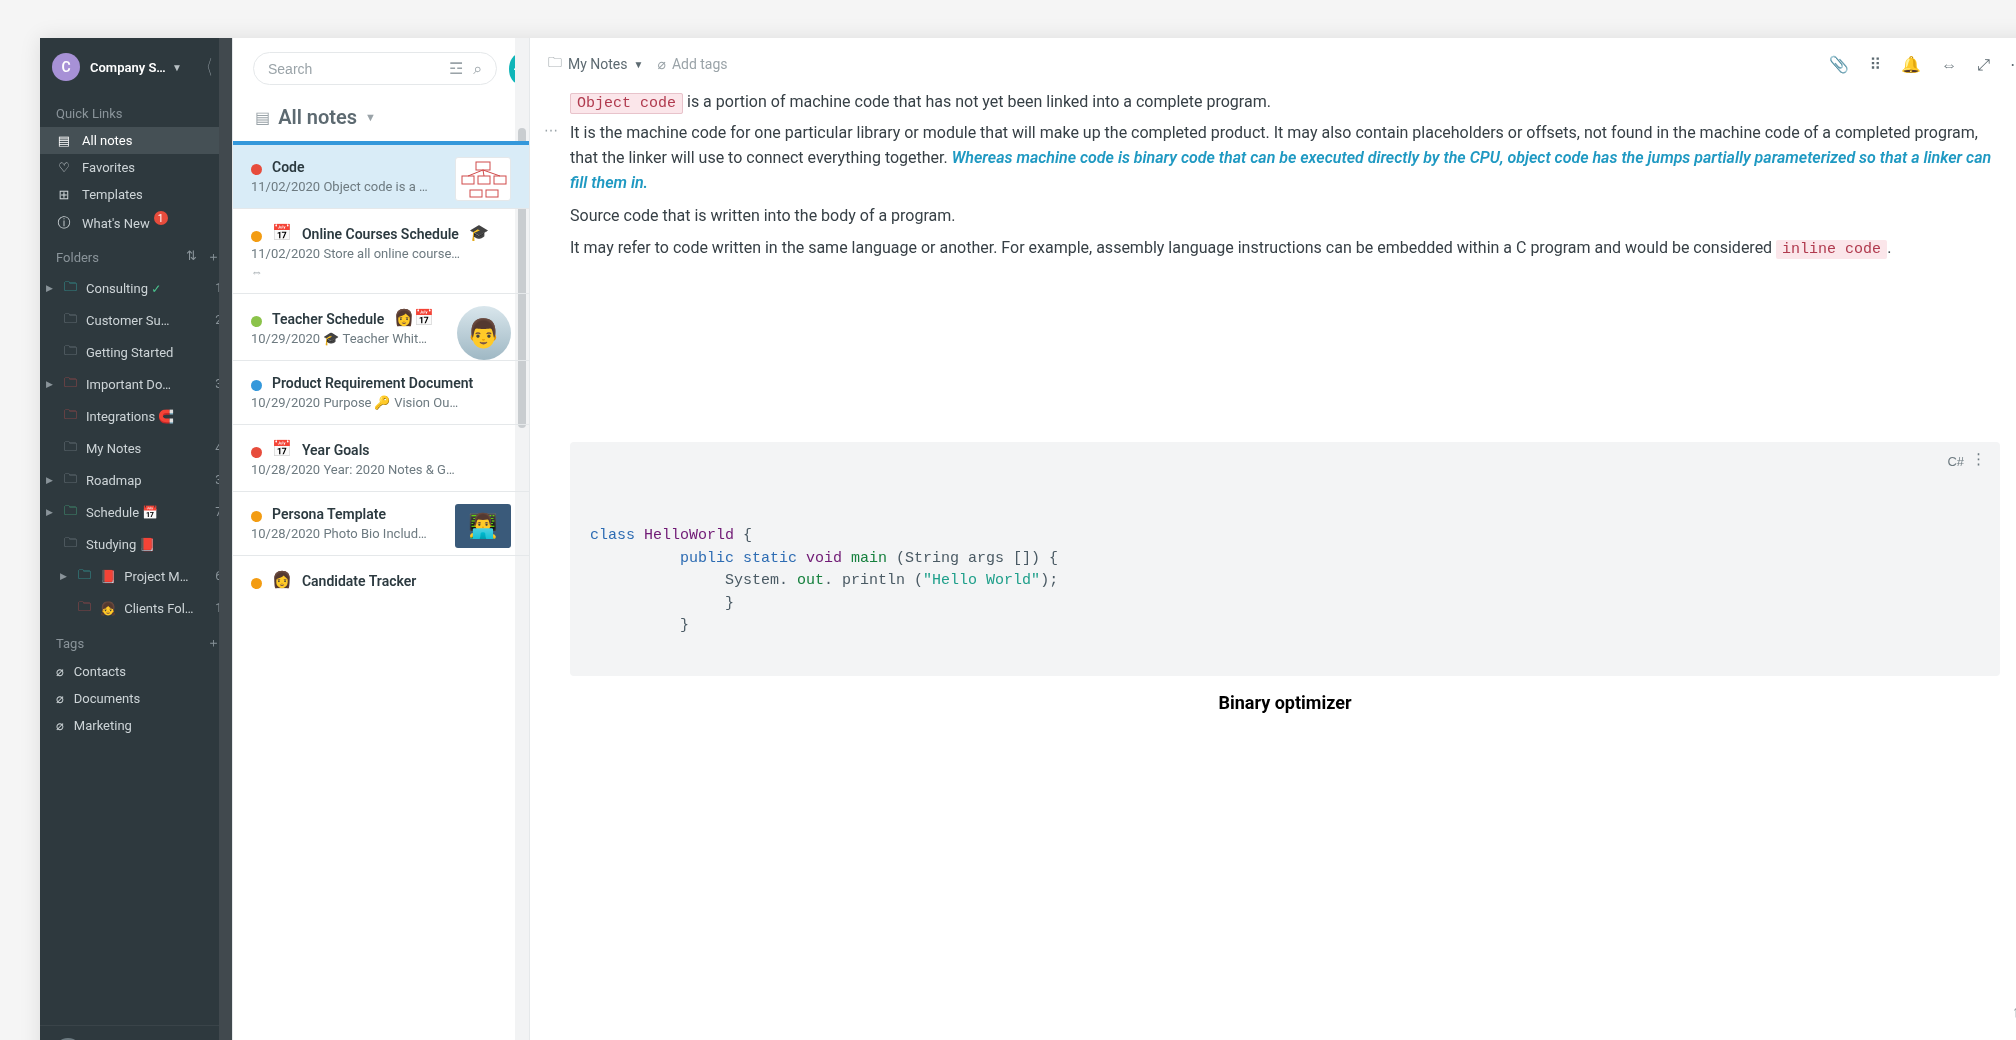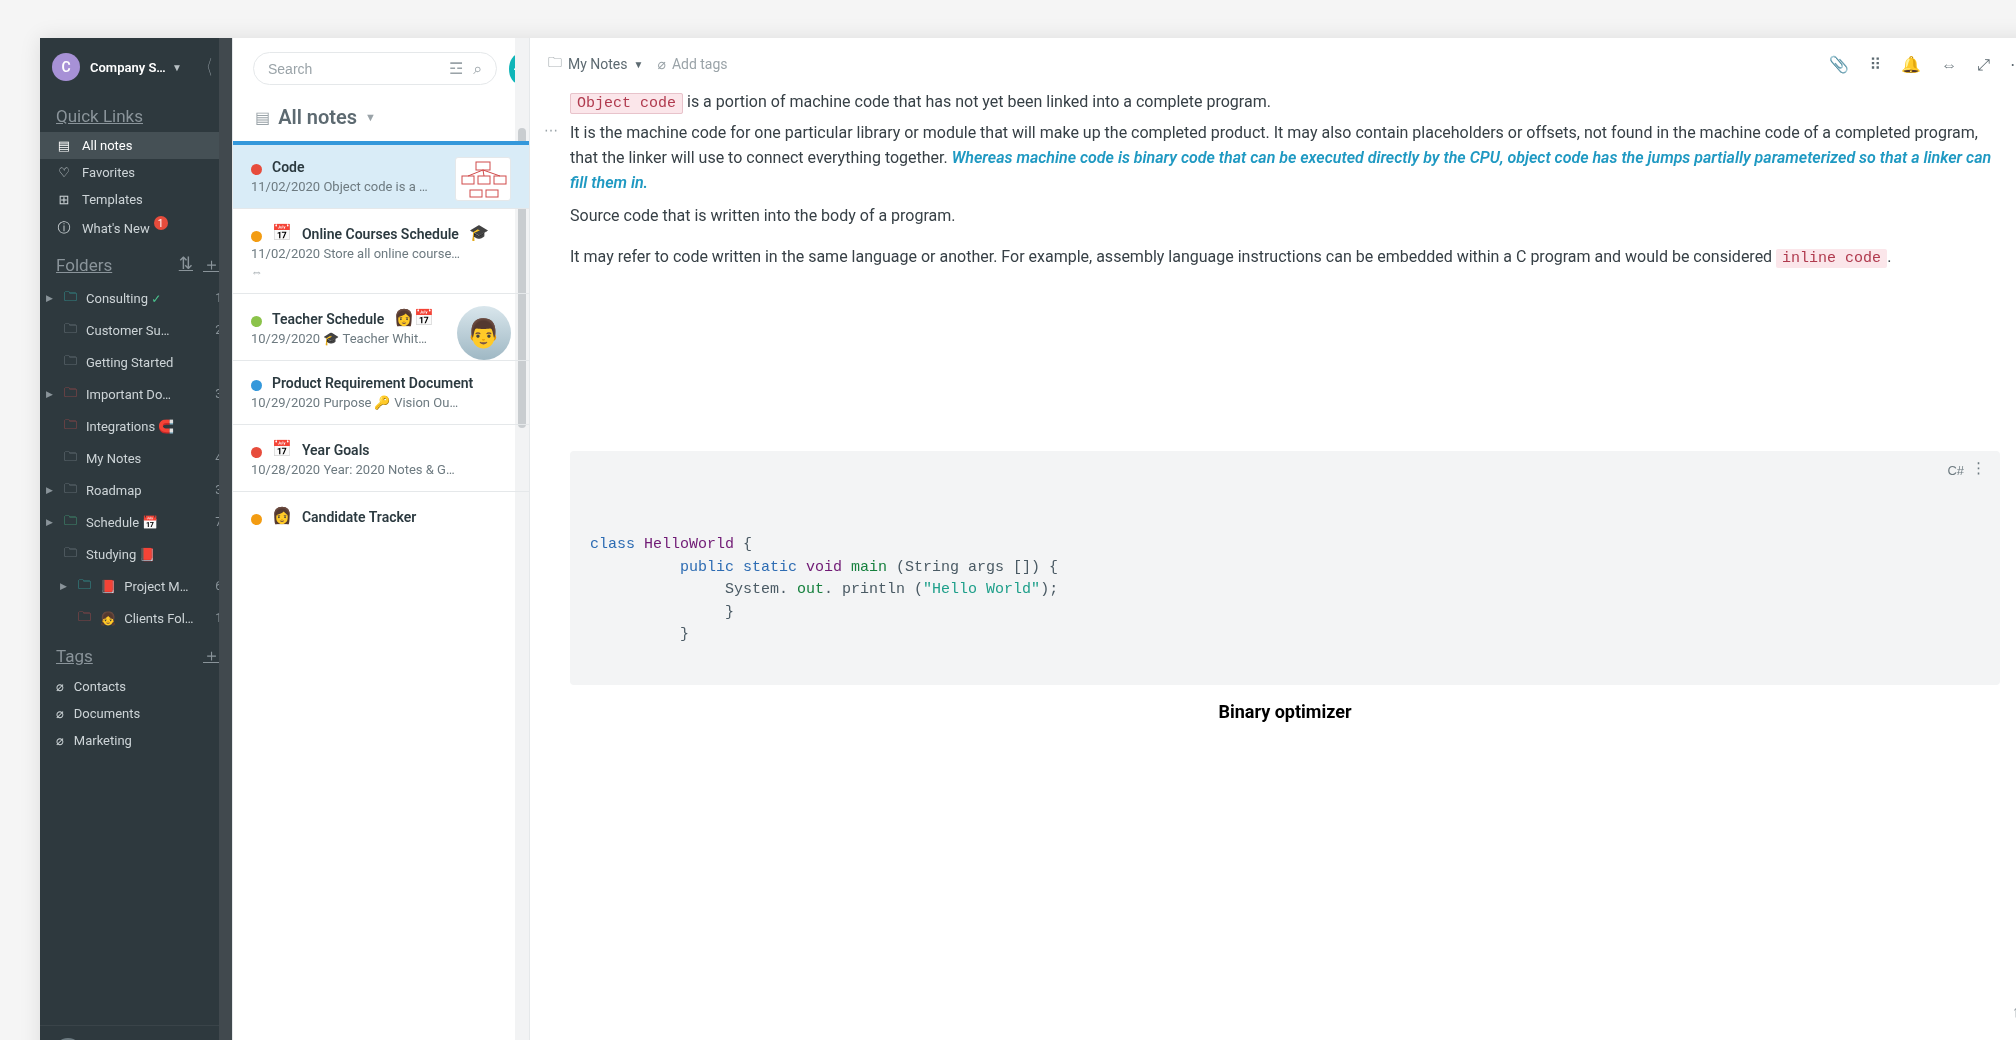--- a/index.html
+++ b/index.html
@@ -5,21 +5,21 @@
 * { box-sizing: border-box; margin: 0; padding: 0; }
 body { font-family: -apple-system, BlinkMacSystemFont, "Segoe UI", Roboto, sans-serif; background: #f5f5f5; overflow: hidden; }
 .app { display: flex; width: 2016px; height: 1040px; background: #fff; margin: 38px 40px 0 40px; box-shadow: 0 0 20px rgba(0,0,0,0.1); }
 .sidebar { width: 192px; background: #2e393e; color: #b8c0c4; display: flex; flex-direction: column; font-size: 13px; position: relative; }
 .sidebar-scrollbar { position:absolute; right:0; top:0; width:13px; height:100%; background:#41494e; }
 .workspace-header { display:flex; align-items:center; padding: 15px 12px; gap:10px; }
 .workspace-avatar { width:28px; height:28px; border-radius:50%; background:#a791d6; color:#fff; display:flex; align-items:center; justify-content:center; font-weight:600; font-size:14px; }
 .workspace-name { color:#fff; font-weight:600; flex:1; overflow:hidden; text-overflow:ellipsis; white-space:nowrap; }
 .workspace-chevron { color:#b8c0c4; font-size:10px; margin-left:-4px; }
 .back-arrow { color:#8a949a; padding:0 4px; cursor:pointer; transform: scaleX(0.7); font-size:20px; }
-.section-title { padding: 10px 16px 6px; color:#8a949a; font-size:17px;text-decoration:underline; }
+.section-title { padding: 10px 16px 6px; color:#8a949a; font-size:13px; }
 .section-title.foldersrow { display:flex; align-items:center; justify-content:space-between; padding-right:12px;}
 .section-title .icons { display:flex; gap:10px; color:#8a949a; }
 .nav-item { display:flex; align-items:center; gap:10px; padding: 6px 16px; cursor:pointer; color:#cdd4d7; white-space:nowrap;}
 .nav-item.active { background:#455055; color:#fff; }
 .nav-item .icon { width:16px; display:inline-flex; justify-content:center;}
 .nav-item .badge { background:#e74c3c; color:#fff; border-radius:50%; font-size:10px; width:14px; height:14px; display:inline-flex; align-items:center; justify-content:center; margin-left:-6px; margin-top:-10px;}
 .folder-item { display:flex; align-items:center; gap:8px; padding: 5px 10px 5px 6px; cursor:pointer; white-space:nowrap; }
 .folder-item .arrow { width:10px; color:#8a949a; font-size:9px; visibility:hidden; }
 .folder-item.expandable .arrow { visibility:visible; }
 .folder-item .folder-icon { width:14px; font-size:13px; }
@@ -311,20 +311,33 @@
       <span>📅</span>
       <span class="note-title">Year Goals</span>
 
     </div>
     <div class="note-row2"><span>10/28/2020</span> <span>Year: 2020 Notes &amp; Goals Janu…</span></div>
 
     </div>
         <div class="note-card">
     <div class="note-row1">
       <span class="color-dot" style="background:#f39c12"></span>
+
+      <span class="note-title">Persona Template</span>
+
+    </div>
+    <div class="note-row2"><span>10/28/2020</span> <span>Photo Bio Includ…</span></div>
+
+    <div class="note-thumb" style="background:#3a5a7a;border:none;border-radius:3px">
+            <span style="font-size:24px">👨‍💻</span>
+          </div>
+        </div>
+        <div class="note-card">
+    <div class="note-row1">
+      <span class="color-dot" style="background:#f39c12"></span>
       <span>👩</span>
       <span class="note-title">Candidate Tracker</span>
 
     </div>
     <div class="note-row2"><span></span> <span></span></div>
 
     </div>
       </div>
   </section>
 
@@ -352,21 +365,21 @@
 
     <div class="editor-body">
       <span class="para-handle">⋯</span>
       <p>
         <span class="code-inline">Object code</span><span> is a portion of machine code that has not yet been linked into a complete program.</span>
       </p>
       <p style="margin-top:6px">
         <span>It is the machine code for one particular library or module that will make up the completed product. It may also contain placeholders or offsets, not found in the machine code of a completed program, that the linker will use to connect everything together. </span><span class="emph">Whereas machine code is binary code that can be executed directly by the CPU, object code has the jumps partially parameterized so that a linker can fill them in.</span>
       </p>
       <p style="margin-top:8px">Source code that is written into the body of a program.</p>
-      <p style="margin-top:17px">
+      <p style="margin-top:8px">
         <span>It may refer to code written in the same language or another. For example, assembly language instructions can be embedded within a C program and would be considered </span><span class="code-inline plain">inline code</span><span>.</span>
       </p>
 
       <div class="codeblock">
         <span class="lang">C#</span>
         <span class="dots">⋮</span>
 <span><span class="kw-blue">class </span><span class="kw-teal">HelloWorld </span><span>{</span></span>
 <span>          <span class="kw-blue">public static </span><span class="kw-teal">void </span><span class="kw-orange">main </span><span>(String args []) {</span></span>
 <span>               <span>System. </span><span class="kw-orange">out</span><span>. println (</span><span class="kw-str">"Hello World"</span><span>);</span></span>
 <span>               <span>}</span></span>

